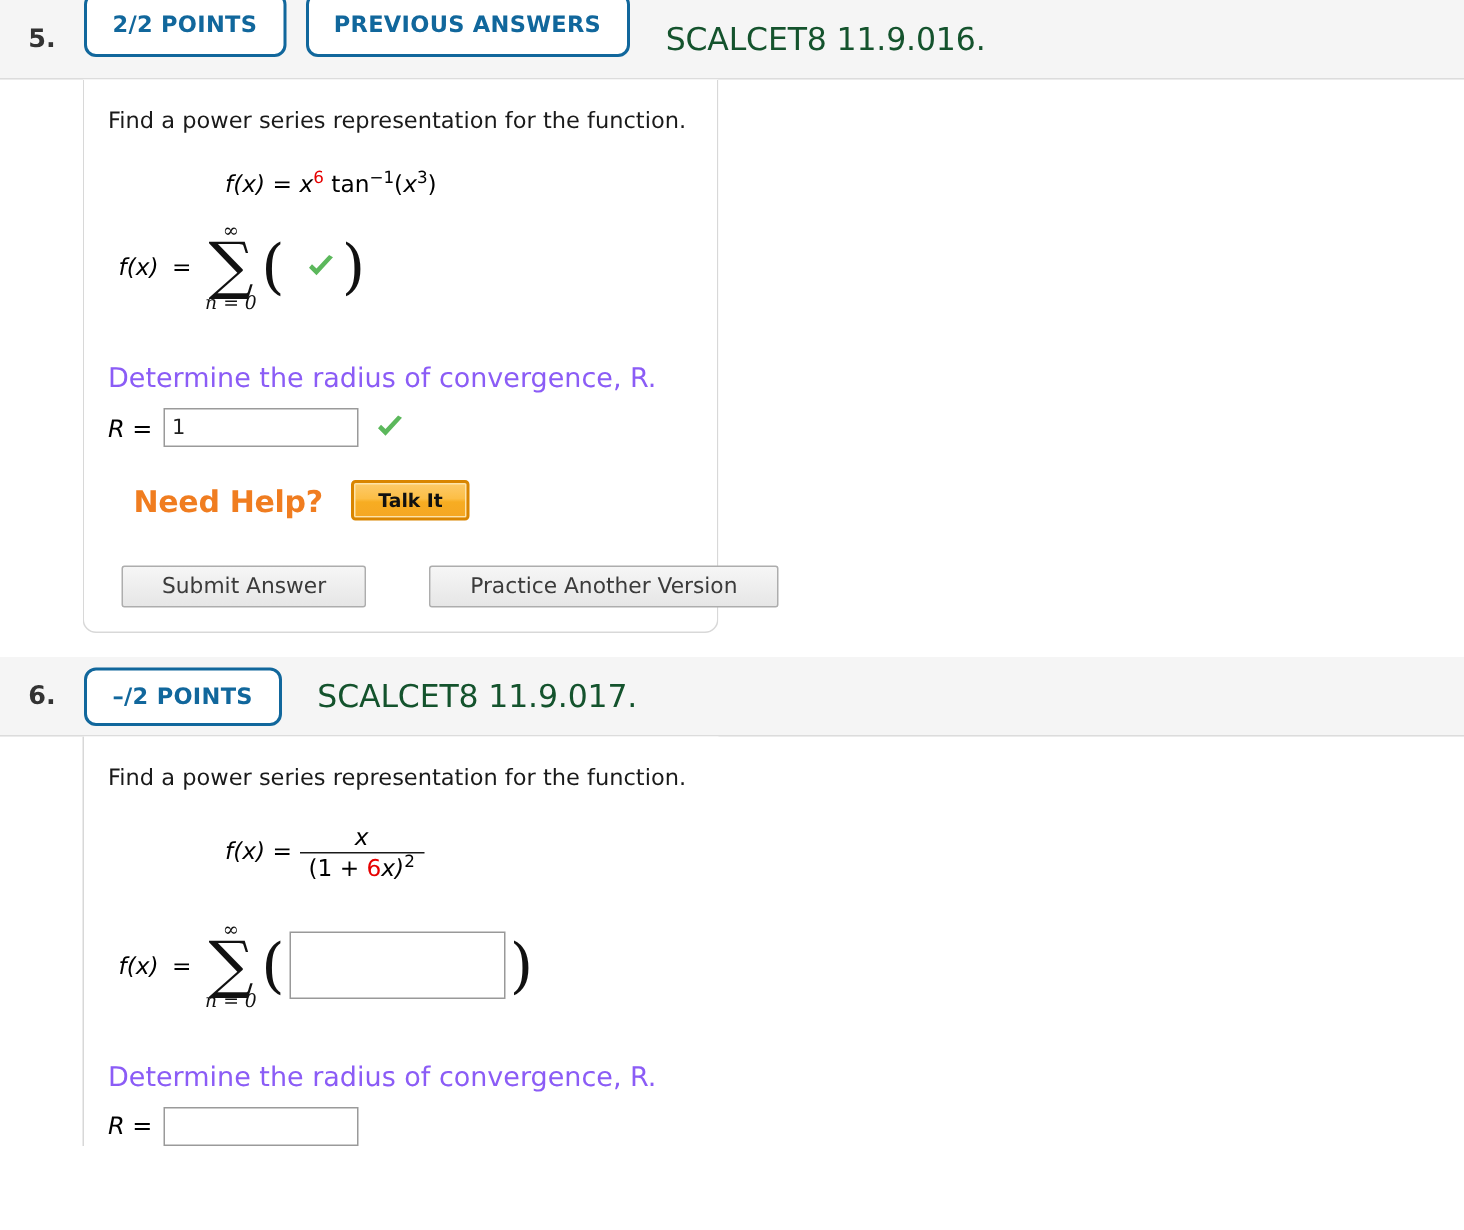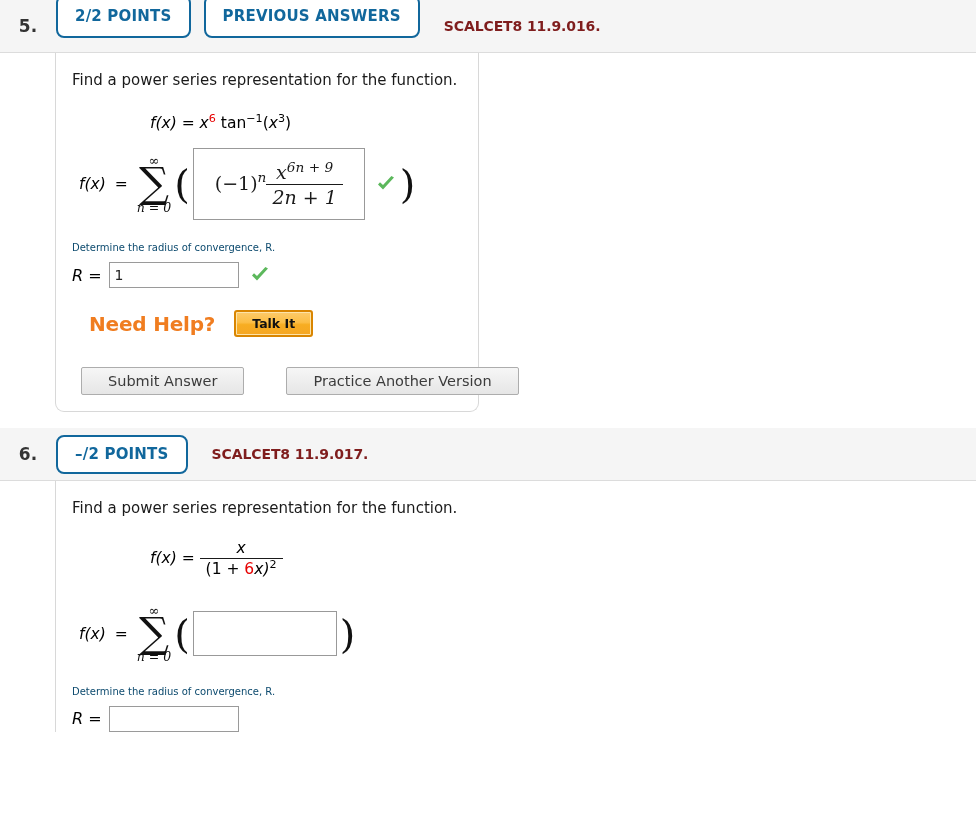--- a/index.html
+++ b/index.html
@@ -42,23 +42,23 @@
     padding: 10px 17px;
     line-height: 1;
     white-space: nowrap;
     font-family: "DejaVu Sans", sans-serif;
   }
   
   .pill.clipped { position: relative; top: -10px; padding-top: 12px; padding-bottom: 12px; }
   .pill-gap { width: 13px; flex: 0 0 13px; }
   .q-code {
     margin-left: 24px;
-    font-size: 14px;
-    font-weight: bold;
-    color: #7f1d1d;
+    font-size: 21px;
+    font-weight: normal;
+    color: #14532d;
     letter-spacing: -0.1px;
     white-space: nowrap;
   }
 
   
   .q-body-wrap { position: relative; }
   .q-panel {
     position: relative;
     margin-left: 55px;
     width: 424px;
@@ -129,21 +129,21 @@
 
   .check {
     display: inline-block;
     width: 22px; height: 22px;
     margin-left: 10px;
     position: relative;
     flex: 0 0 22px;
   }
   .check svg { display: block; }
 
-  .radius-line { margin-top: 22px; font-size: 10px; color: #0c4a6e; }
+  .radius-line { margin-top: 34px; font-size: 18px; color: #8b5cf6; }
   .r-row { display: flex; align-items: center; margin-top: 9px; }
   .r-label { font-size: 16px; font-style: italic; font-family: "DejaVu Sans", sans-serif; margin-right: 7px; }
   .r-input {
     width: 130px; height: 26px;
     border: 1px solid #9a9a9a;
     background: #fff;
     font-size: 14px;
     font-family: "DejaVu Sans", sans-serif;
     color: #222;
     padding: 2px 5px;
@@ -213,25 +213,20 @@
         <div class="sum-row">
           <span class="sum-fx">f(x)</span>
           <span class="sum-fx" style="font-style:normal;">=</span>
           <span class="sigma-block">
             <span class="sig-top">∞</span>
             <span class="sig-glyph">∑</span>
             <span class="sig-bot">n = 0</span>
           </span>
           <span class="paren-big">(</span>
 
-          <span class="ans-box">
-            <span class="math">
-              <span>(−1)</span><sup class="s ital">n</sup><span class="frac"><span class="num"><span class="ital">x</span><sup class="s ital">6n + 9</sup></span><span class="den ital">2n + 1</span></span>
-            </span>
-          </span>
 
           <span class="check">
             <svg width="22" height="22" viewBox="0 0 22 22">
               <path d="M3 11.5 L8 16.5 L19 4.5 L16.4 3 L8 12 L5 9.2 Z" fill="#5cb85c"></path>
             </svg>
           </span>
           <span class="paren-big">)</span>
         </div>
 
         <div class="radius-line">Determine the radius of convergence, R.</div>

